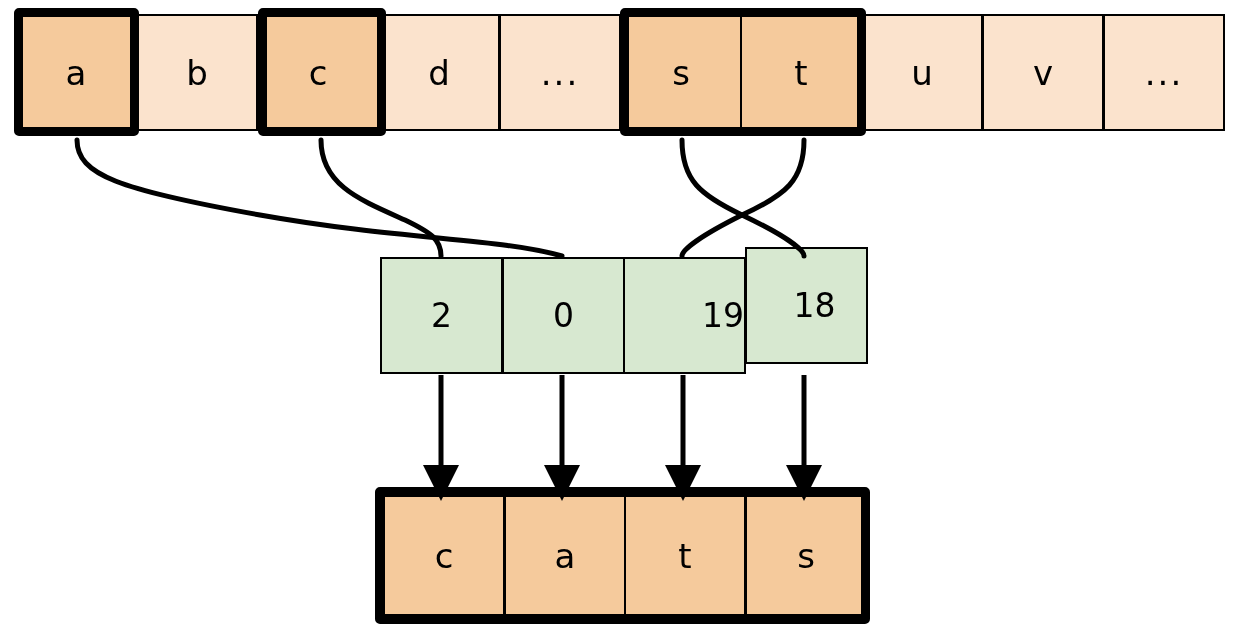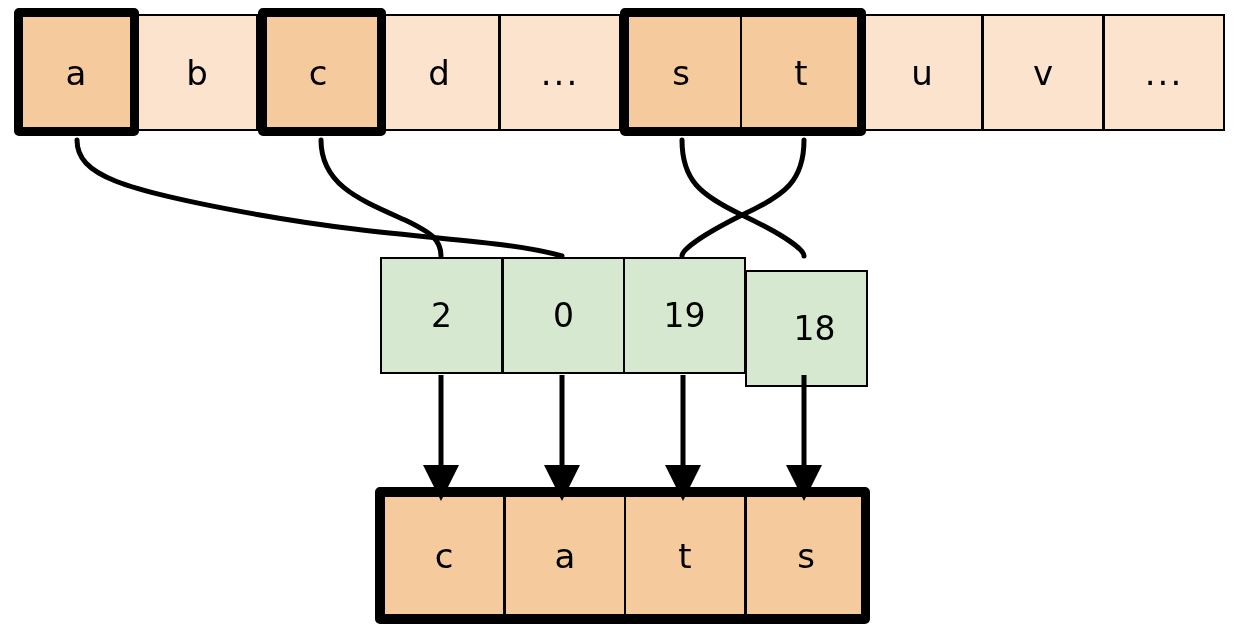--- a/index.html
+++ b/index.html
@@ -116,24 +116,24 @@
   <div class="hl-frame" style="left:258px; top:8px;  width:128px; height:128px;"></div>
   <div class="hl-frame" style="left:620px; top:8px;  width:246px; height:128px;"></div>
 
   <div id="index-row">
       <div class="cell num-cell" style="left: 380px; top: 257px; width: 123px; height: 117px;">
         <span>2</span>
       </div>
       <div class="cell num-cell" style="left: 502px; top: 257px; width: 123px; height: 117px;">
         <span>0</span>
       </div>
-      <div class="cell num-cell" style="left: 623px; top: 257px; width: 123px; height: 117px;">
+      <div class="cell num-cell" style="left: 623px; top: 257px; width: 123px; height: 117px; justify-content: flex-end;">
         <span>19</span>
       </div>
-      <div class="cell num-cell" style="left: 745px; top: 270px; width: 123px; height: 117px; padding-left: 16px;">
+      <div class="cell num-cell" style="left: 745px; top: 247px; width: 123px; height: 117px; padding-left: 16px;">
         <span>18</span>
       </div>
     </div>
 
   <div id="output-row">
       <div class="cell out-cell" style="left: 383px; top: 495px; width: 122px; height: 121px;">
         <span>c</span>
       </div>
       <div class="cell out-cell" style="left: 504px; top: 495px; width: 122px; height: 121px;">
         <span>a</span>

